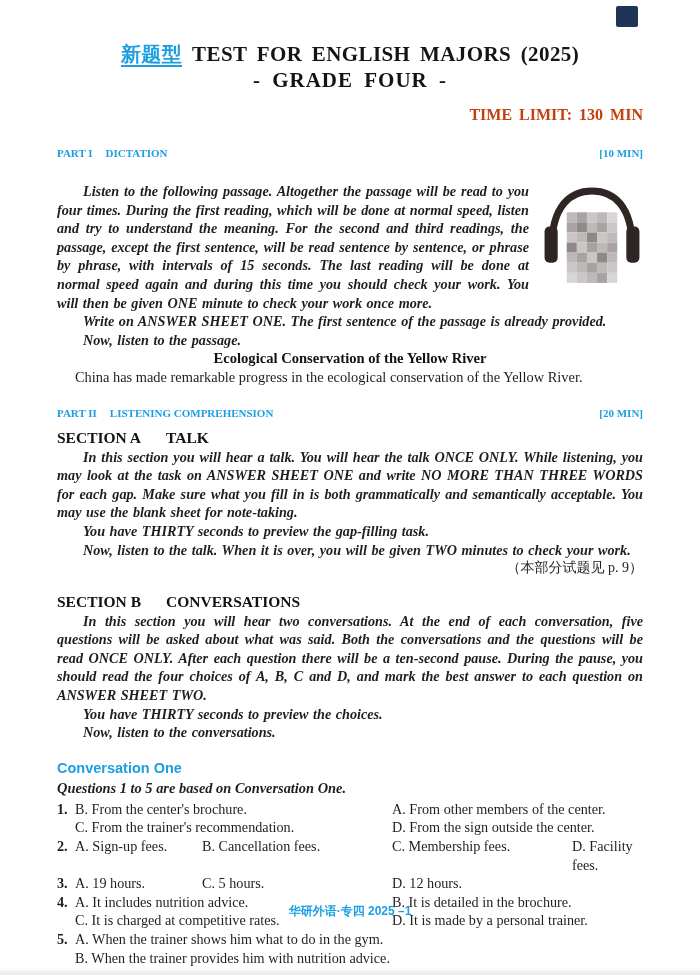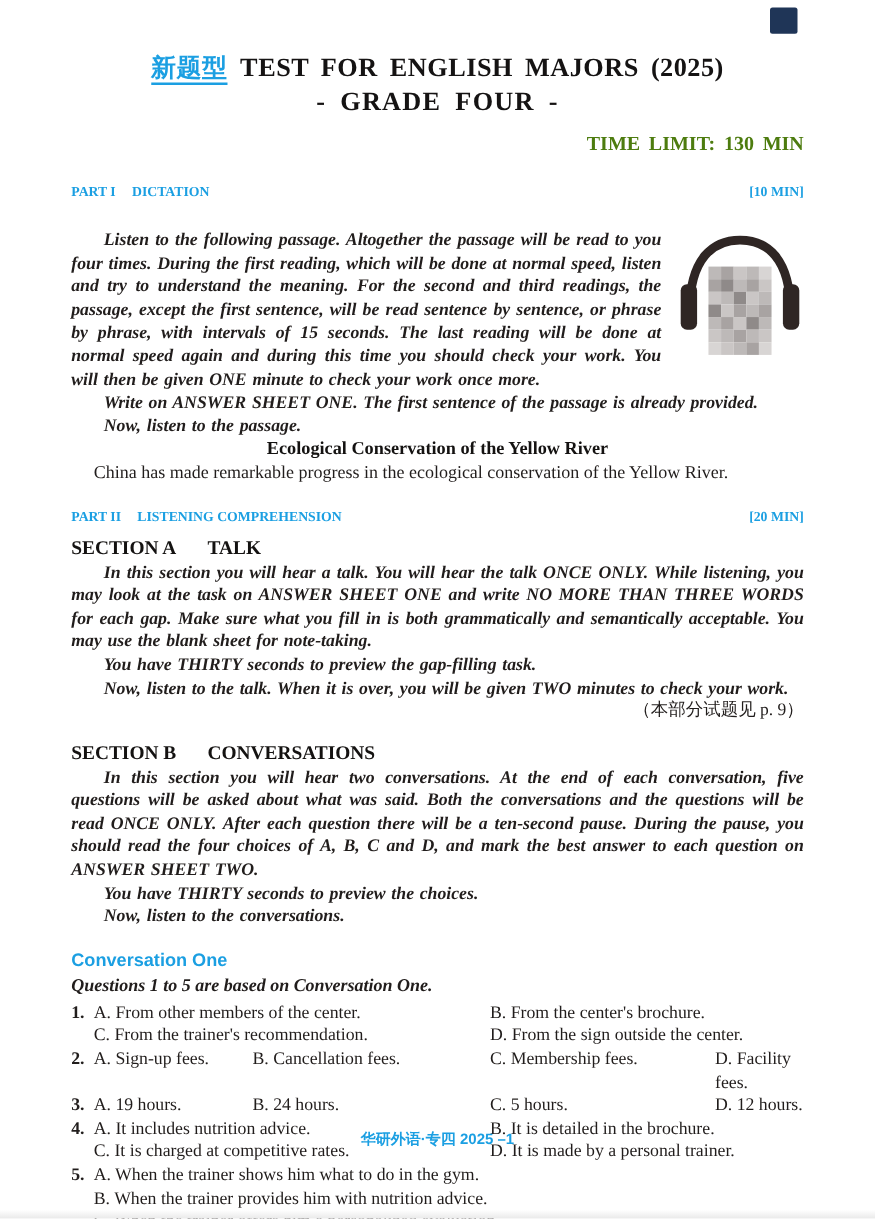--- a/index.html
+++ b/index.html
@@ -29,21 +29,21 @@
   .badge{
     margin-right:10px;border-bottom:2px solid;
     font-family:"Liberation Sans", sans-serif;font-size:20px;
   }
   .subtitle{
     text-align:center;font-weight:bold;font-size:21px;line-height:25px;
     letter-spacing:1px;word-spacing:5px;color:#151313;margin-top:1px;
   }
   .time-limit{
     text-align:right;font-weight:bold;font-size:16px;margin-top:13px;
-    word-spacing:3px;color:#4d7c0f;
+    word-spacing:3px;color:#c2410c;
   }
   
   .part-row{
     display:flex;justify-content:space-between;align-items:baseline;
     font-weight:bold;font-size:11px;line-height:21px;
   }
   .part1-row{margin-top:19px;}
   .part2-row{margin-top:16px;}
   .gap{margin-left:13px;}
   .section-title{
@@ -182,42 +182,41 @@
   <p class="bi just ind">In this section you will hear two conversations. At the end of each conversation, five questions will be asked about what was said. Both the conversations and the questions will be read ONCE ONLY. After each question there will be a ten-second pause. During the pause, you should read the four choices of A, B, C and D, and mark the best answer to each question on ANSWER SHEET TWO.</p>
   <p class="bi ind">You have THIRTY seconds to preview the choices.</p>
   <p class="bi ind">Now, listen to the conversations.</p>
 
   <div class="conv-title accent" style="color: rgb(27, 159, 226);">Conversation One</div>
   <div class="conv-intro">Questions 1 to 5 are based on Conversation One.</div>
 
   <div class="q-row">
     <span class="q-num">1.</span>
     <div class="opts two">
+      <span>B. From the center's brochure.</span>
       <span>A. From other members of the center.</span>
-      <span>B. From the center's brochure.</span>
       <span>C. From the trainer's recommendation.</span>
       <span>D. From the sign outside the center.</span>
     </div>
   </div>
 
   <div class="q-row">
     <span class="q-num">2.</span>
     <div class="opts four">
       <span>A. Sign-up fees.</span>
       <span>B. Cancellation fees.</span>
       <span>C. Membership fees.</span>
       <span>D. Facility fees.</span>
     </div>
   </div>
 
   <div class="q-row">
     <span class="q-num">3.</span>
     <div class="opts four">
       <span>A. 19 hours.</span>
-      <span>B. 24 hours.</span>
       <span>C. 5 hours.</span>
       <span>D. 12 hours.</span>
     </div>
   </div>
 
   <div class="q-row">
     <span class="q-num">4.</span>
     <div class="opts two">
       <span>A. It includes nutrition advice.</span>
       <span>B. It is detailed in the brochure.</span>

